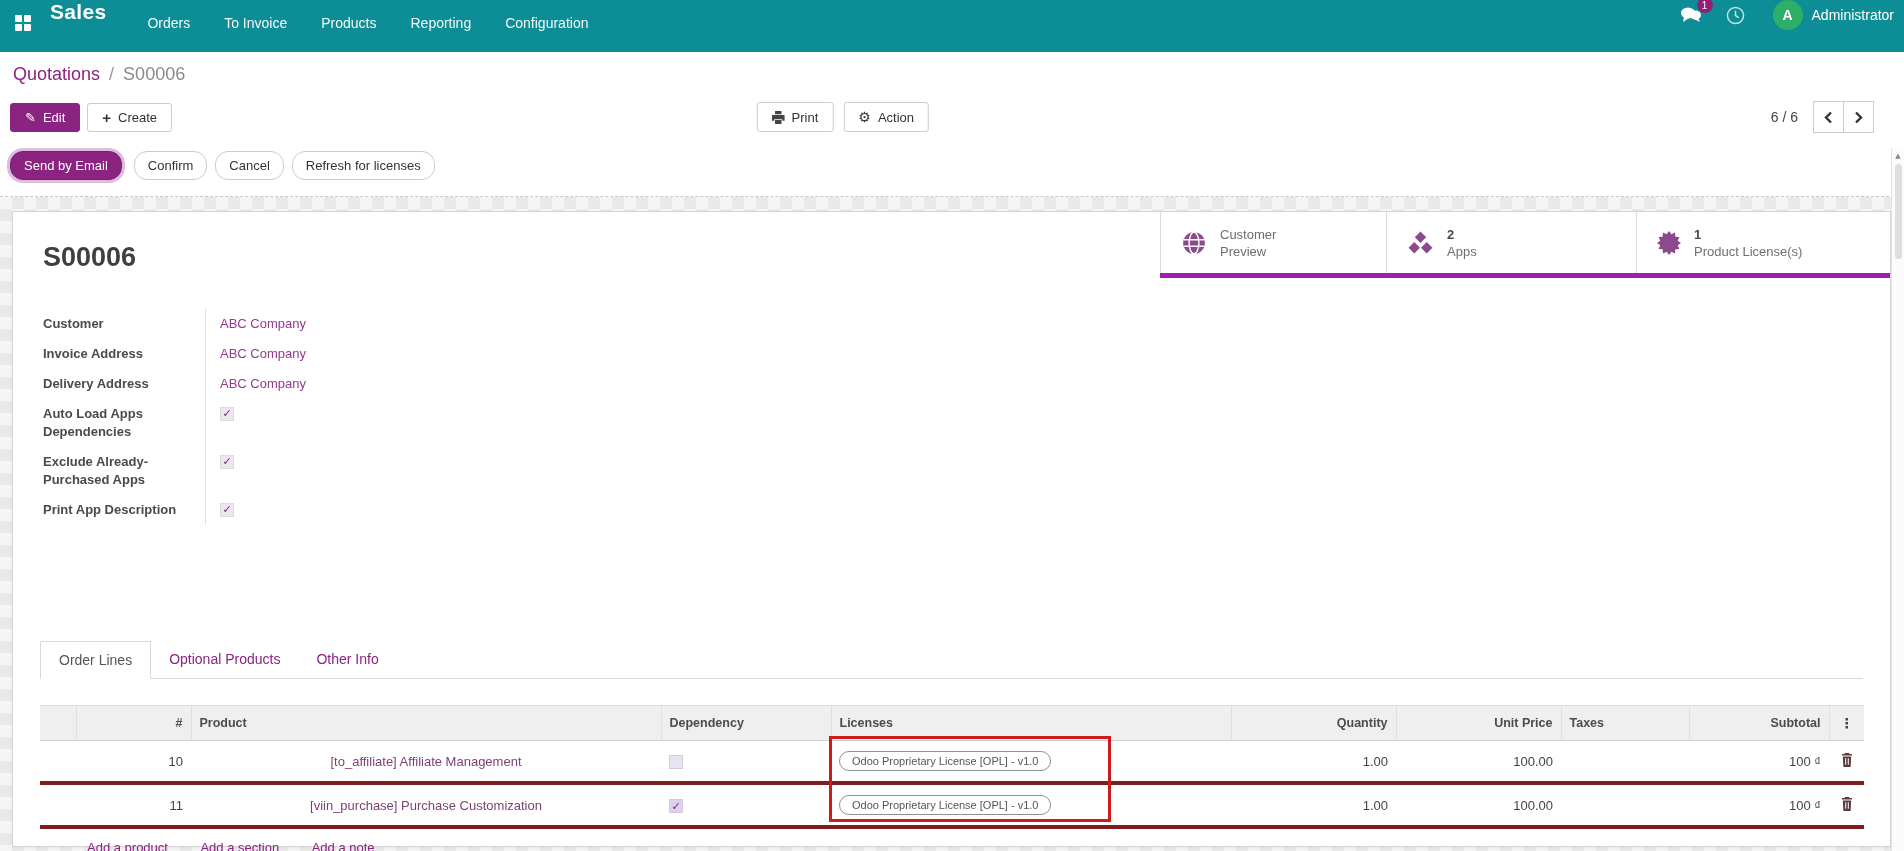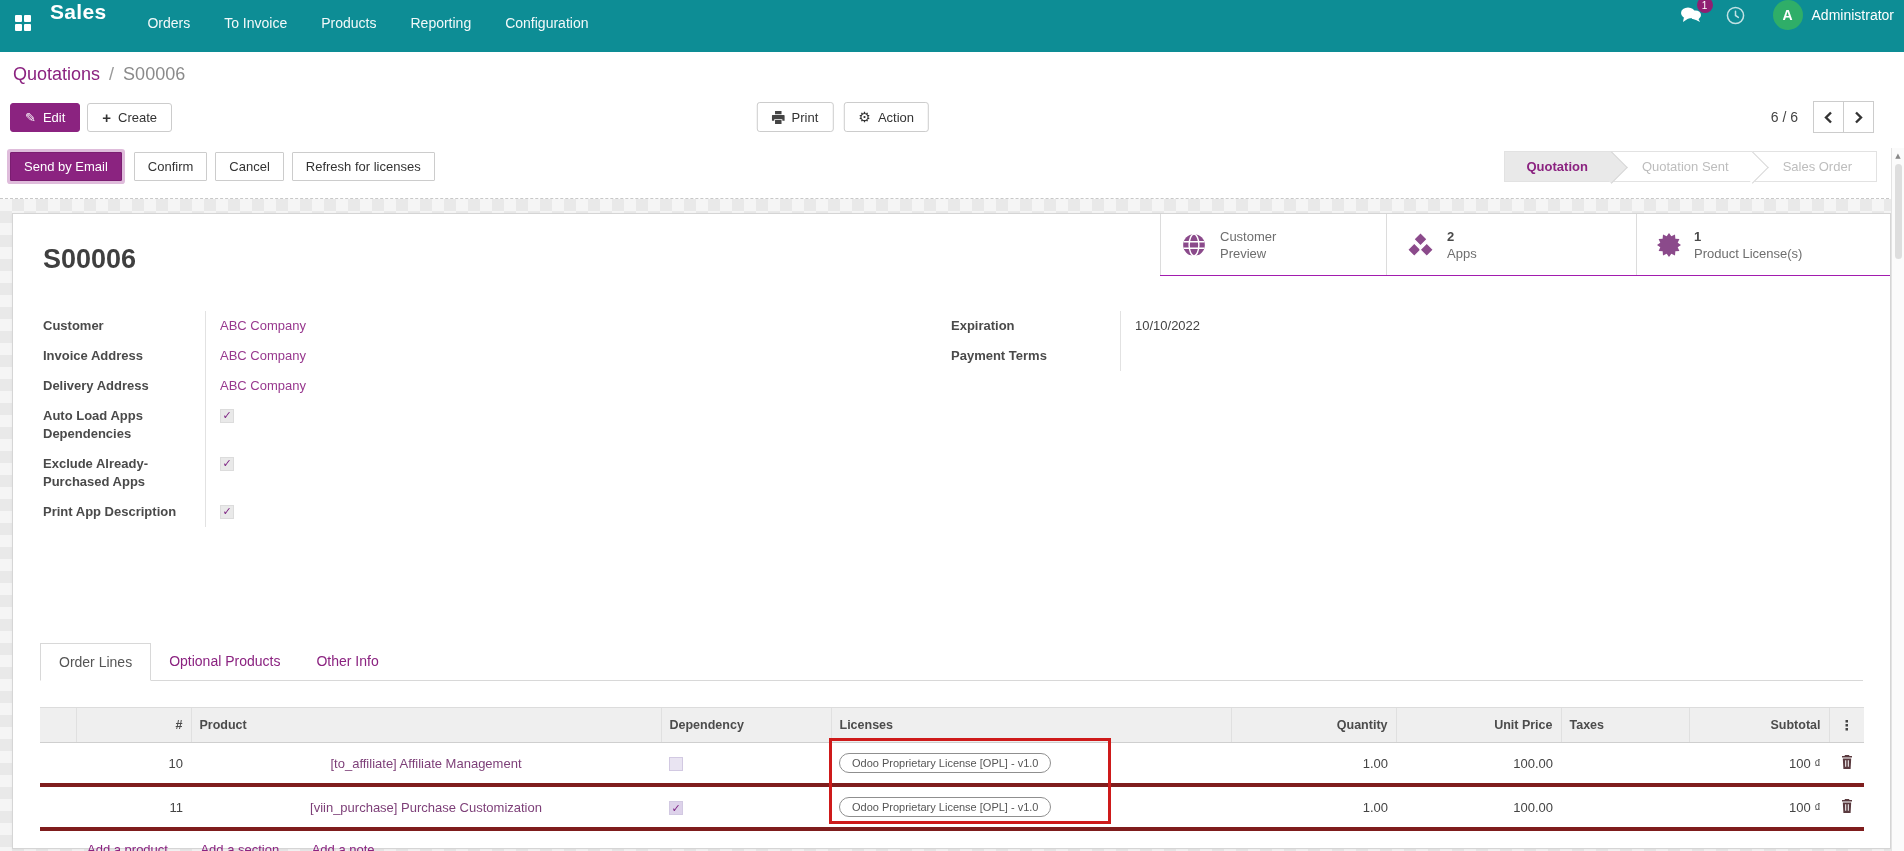--- a/index.html
+++ b/index.html
@@ -31,36 +31,36 @@
   .btn + .btn { margin-left:7px; }
   .center-group { position:absolute; left:44.3%; transform:translateX(-50%); display:flex; }
   .pager { margin-left:auto; display:flex; align-items:center; gap:15px; font-size:14px; color:#444; margin-right:16px; }
   .pager-btns { display:flex; }
   .pager-btn { width:31px; height:32px; background:#fff; border:1px solid #ccc; display:flex; align-items:center; justify-content:center; cursor:pointer; }
   .pager-btn:last-child { margin-left:-1px; }
 
   
   .statusbar { background:#fff; display:flex; justify-content:space-between; align-items:center; padding:6px 27px 16px 10px; border-bottom:1px dashed #c8c8c8; }
   .sb-left { display:flex; align-items:center; gap:8px; }
-  .sb-btn { font-size:13px; padding:6px 13px; border-radius:1px; border:1px solid #ccc; background:#fff; color:#333; cursor:pointer; white-space:nowrap; }
+  .sb-btn { font-size:13px; padding:6px 13px; border-radius:13px; border:1px solid #ccc; background:#fff; color:#333; cursor:pointer; white-space:nowrap; }
   .sb-primary { background:#8b2380; border-color:#7b1d71; color:#fff; box-shadow:0 0 0 3px #dfbcdb; margin-right:4px; }
   .steps { display:flex; height:31px; border:1px solid #e2e2e2; background:#fff; }
   .step { position:relative; display:flex; align-items:center; padding:0 24px 0 30px; font-size:13px; color:#bdbdbd; background:#fff; cursor:pointer; }
   .step:first-child { padding-left:22px; z-index:3; }
   .step:nth-child(2) { z-index:2; }
   .step.active { background:#e9e9e9; color:#8b2380; font-weight:bold; }
   .step:not(:last-child)::after { content:""; position:absolute; right:-11px; top:4px; width:22px; height:22px; transform:rotate(45deg); background:inherit; border-top:1px solid #d8d8d8; border-right:1px solid #d8d8d8; }
 
   
   .content { height:663px; padding:14px 13px 0 12px; background-color:#f5f5f5;
     background-image:linear-gradient(45deg,#e9e9e9 25%,transparent 25%,transparent 75%,#e9e9e9 75%),
                      linear-gradient(45deg,#e9e9e9 25%,transparent 25%,transparent 75%,#e9e9e9 75%);
     background-size:24px 24px; background-position:0 0,12px 12px; }
   .sheet { position:relative; width:100%; height:636px; background:#fff; border:1px solid #d5d5d5; box-shadow:0 1px 3px rgba(0,0,0,.05); padding:0 27px; }
-  .button-box { position:absolute; top:0; right:0; display:flex; border-bottom:1px solid #a21caf; background:#fff; }
+  .button-box { position:absolute; top:0; right:0; display:flex; border-bottom:5px solid #a21caf; background:#fff; }
   .stat-btn { height:61px; border-left:1px solid #dcdcdc; display:flex; align-items:center; gap:13px; padding:0 12px 0 20px; cursor:pointer; background:#fff; }
   .stat-btn.w1 { width:226px; } .stat-btn.w2 { width:250px; } .stat-btn.w3 { width:254px; }
   .stat-txt { font-size:13px; color:#6e6e6e; line-height:17px; }
   .stat-val { color:#4a4a4a; font-weight:bold; }
   .sheet-title { margin:30px 0 0 3px; font-size:27px; font-weight:bold; color:#3f3f3f; }
 
   .fields { display:flex; margin-top:36px; }
   .fcol-left { width:908px; }
   .fcol-right { flex:1; }
   .field-row { display:flex; }
@@ -183,25 +183,20 @@
   </div>
 </div>
 
 <div class="statusbar">
   <div class="sb-left">
     <button class="sb-btn sb-primary">Send by Email</button>
     <button class="sb-btn">Confirm</button>
     <button class="sb-btn">Cancel</button>
     <button class="sb-btn">Refresh for licenses</button>
   </div>
-  <div class="steps">
-    <div class="step active">Quotation</div>
-    <div class="step">Quotation Sent</div>
-    <div class="step">Sales Order</div>
-  </div>
 </div>
 
 <div class="content">
   <div class="sheet">
 
     <div class="button-box">
       <div class="stat-btn w1">
         <svg width="26" height="26" viewBox="0 0 24 24">
           <circle cx="12" cy="12" r="10" fill="#8b4a8b"></circle>
           <ellipse cx="12" cy="12" rx="4.5" ry="10" fill="none" stroke="#fff" stroke-width="1.3"></ellipse>
@@ -263,30 +258,20 @@
               </span>
             </div>
         </div>
         <div class="field-row">
           <div class="f-label">Print App Description</div>
           <div class="f-value">
               <span class="checkbox cb-gray">
                 <span class="dj">✓</span>
               </span>
             </div>
-        </div>
-      </div>
-      <div class="fcol-right">
-        <div class="field-row">
-          <div class="f-label">Expiration</div>
-          <div class="f-value">10/10/2022</div>
-        </div>
-        <div class="field-row">
-          <div class="f-label">Payment Terms</div>
-          <div class="f-value"></div>
         </div>
       </div>
     </div>
 
     <div class="nav-tabs">
       <div class="tab active">Order Lines</div>
       <div class="tab">Optional Products</div>
       <div class="tab">Other Info</div>
     </div>
 

